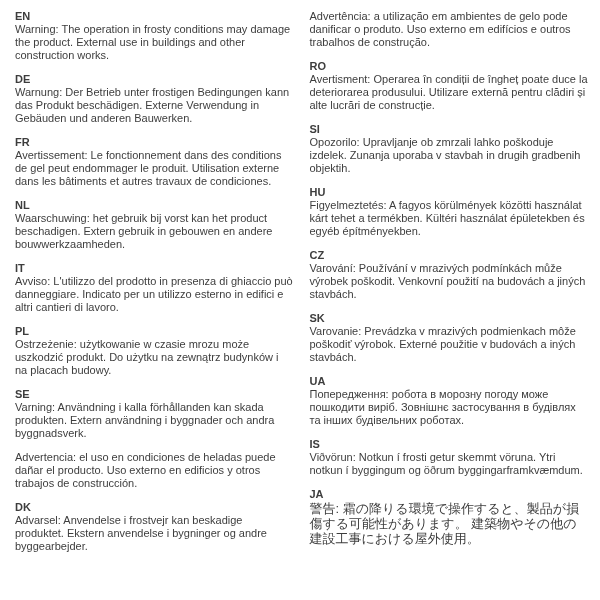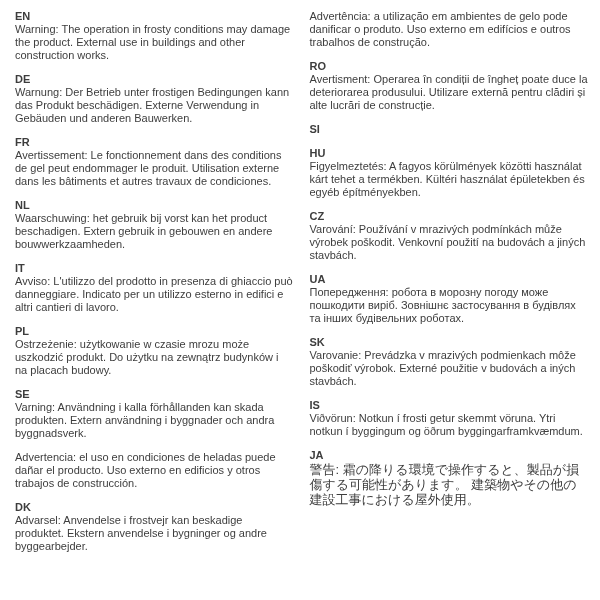--- a/index.html
+++ b/index.html
@@ -99,40 +99,41 @@
     <div class="lang-text">Advertência: a utilização em ambientes de gelo pode danificar o produto. Uso externo em edifícios e outros trabalhos de construção.</div>
   </div>
 
   <div class="block" data-code="RO">
     <div class="lang-code">RO</div>
     <div class="lang-text">Avertisment: Operarea în condiții de îngheț poate duce la deteriorarea produsului. Utilizare externă pentru clădiri și alte lucrări de construcție.</div>
   </div>
 
   <div class="block" data-code="SI">
     <div class="lang-code">SI</div>
+    <div class="lang-text">Opozorilo: Upravljanje ob zmrzali lahko poškoduje izdelek. Zunanja uporaba v stavbah in drugih gradbenih objektih.</div>
   </div>
 
   <div class="block" data-code="HU">
     <div class="lang-code">HU</div>
     <div class="lang-text">Figyelmeztetés: A fagyos körülmények közötti használat kárt tehet a termékben. Kültéri használat épületekben és egyéb építményekben.</div>
   </div>
 
   <div class="block" data-code="CZ">
     <div class="lang-code">CZ</div>
     <div class="lang-text">Varování: Používání v mrazivých podmínkách může výrobek poškodit. Venkovní použití na budovách a jiných stavbách.</div>
   </div>
 
+  <div class="block" data-code="SK">
+    <div class="lang-code">SK</div>
+    <div class="lang-text">Varovanie: Prevádzka v mrazivých podmienkach môže poškodiť výrobok. Externé použitie v budovách a iných stavbách.</div>
+  </div>
+
   <div class="block" data-code="UA">
     <div class="lang-code">UA</div>
     <div class="lang-text">Попередження: робота в морозну погоду може пошкодити виріб. Зовнішнє застосування в будівлях та інших будівельних роботах.</div>
-  </div>
-
-  <div class="block" data-code="SK">
-    <div class="lang-code">SK</div>
-    <div class="lang-text">Varovanie: Prevádzka v mrazivých podmienkach môže poškodiť výrobok. Externé použitie v budovách a iných stavbách.</div>
   </div>
 
   <div class="block" data-code="IS">
     <div class="lang-code">IS</div>
     <div class="lang-text">Viðvörun: Notkun í frosti getur skemmt vöruna. Ytri notkun í byggingum og öðrum byggingarframkvæmdum.</div>
   </div>
 
   <div class="block" data-code="JA">
     <div class="lang-code">JA</div>
     <div class="lang-text">警告: 霜の降りる環境で操作すると、製品が損傷する可能性があります。 建築物やその他の建設工事における屋外使用。</div>

